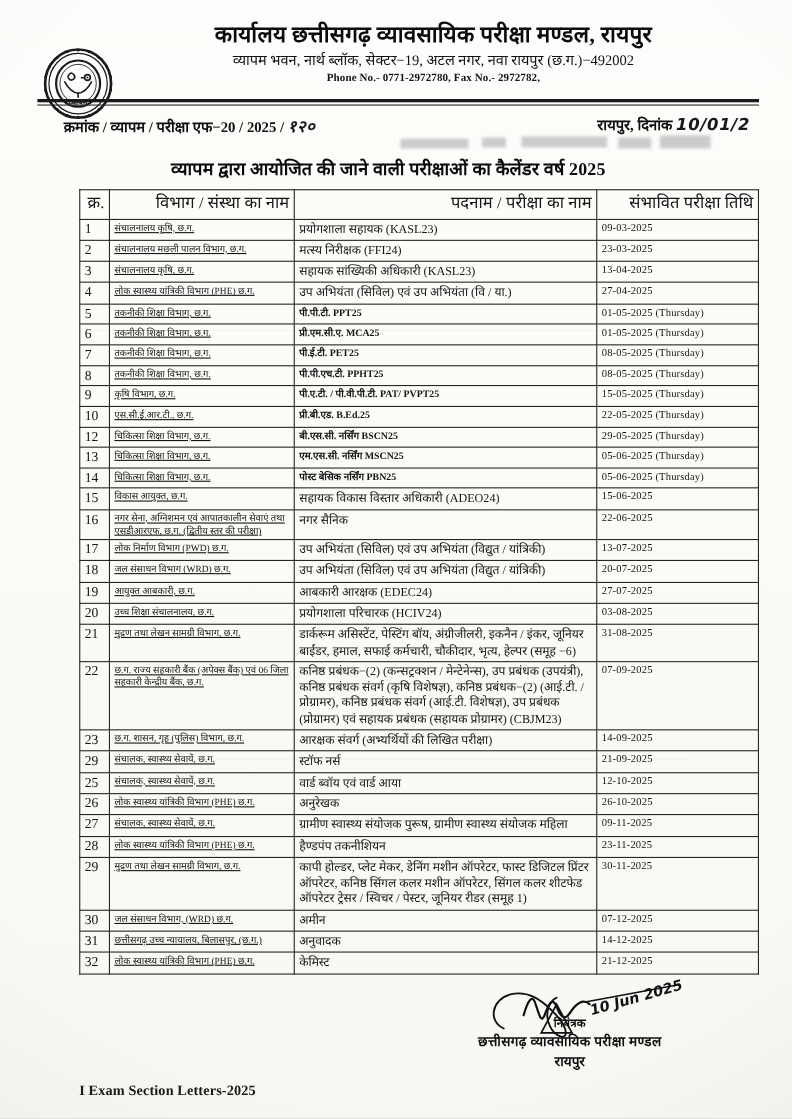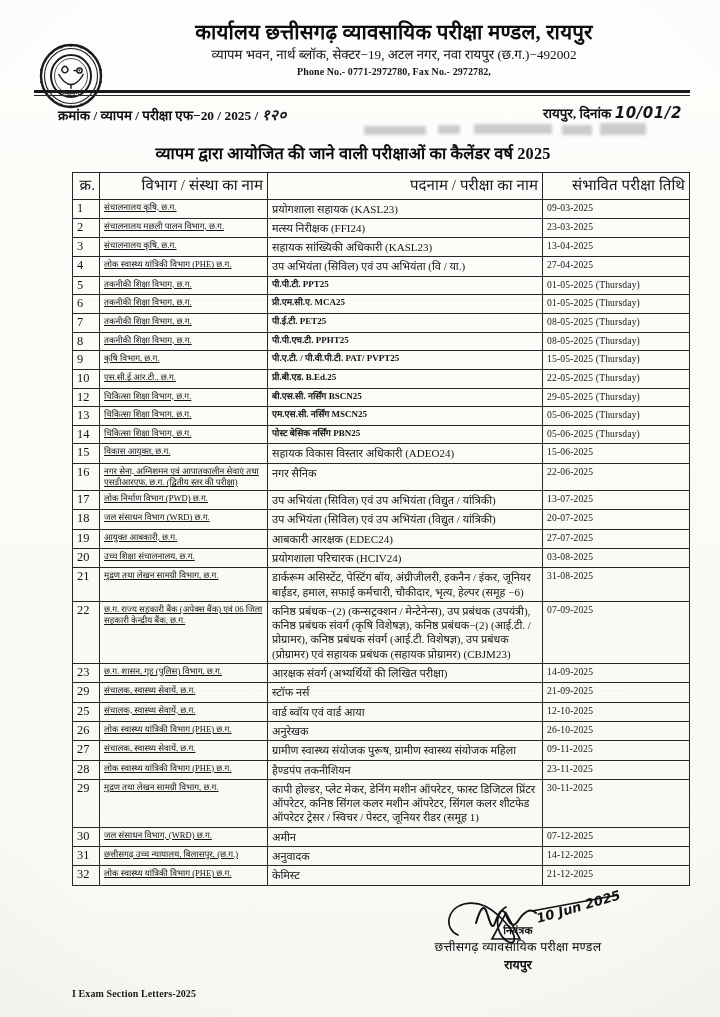--- a/index.html
+++ b/index.html
@@ -195,35 +195,35 @@
   }
   .sign-role {
     font-size: 10.5px;
     font-weight: 700;
     letter-spacing: .2px;
     margin-bottom: 1px;
     color: #111;
   }
   .sign-org {
     font-size: 12.4px;
-    font-weight: 400;
+    font-weight: 700;
     letter-spacing: .3px;
     color: #0e0e0e;
   }
   .sign-city {
     font-size: 12.4px;
     font-weight: 700;
     margin-top: 1px;
     color: #0e0e0e;
   }
   #footer-note {
     position: absolute;
     left: 72px;
     bottom: 18px;
-    font-size: 10px;
+    font-size: 13px;
     font-weight: 700;
     font-family: "Liberation Serif", serif;
     color: #1a1a1a;
     letter-spacing: .1px;
   }
   
   .scanline {
     position: absolute;
     background: rgba(90,90,90,.20);
     height: 1px;

